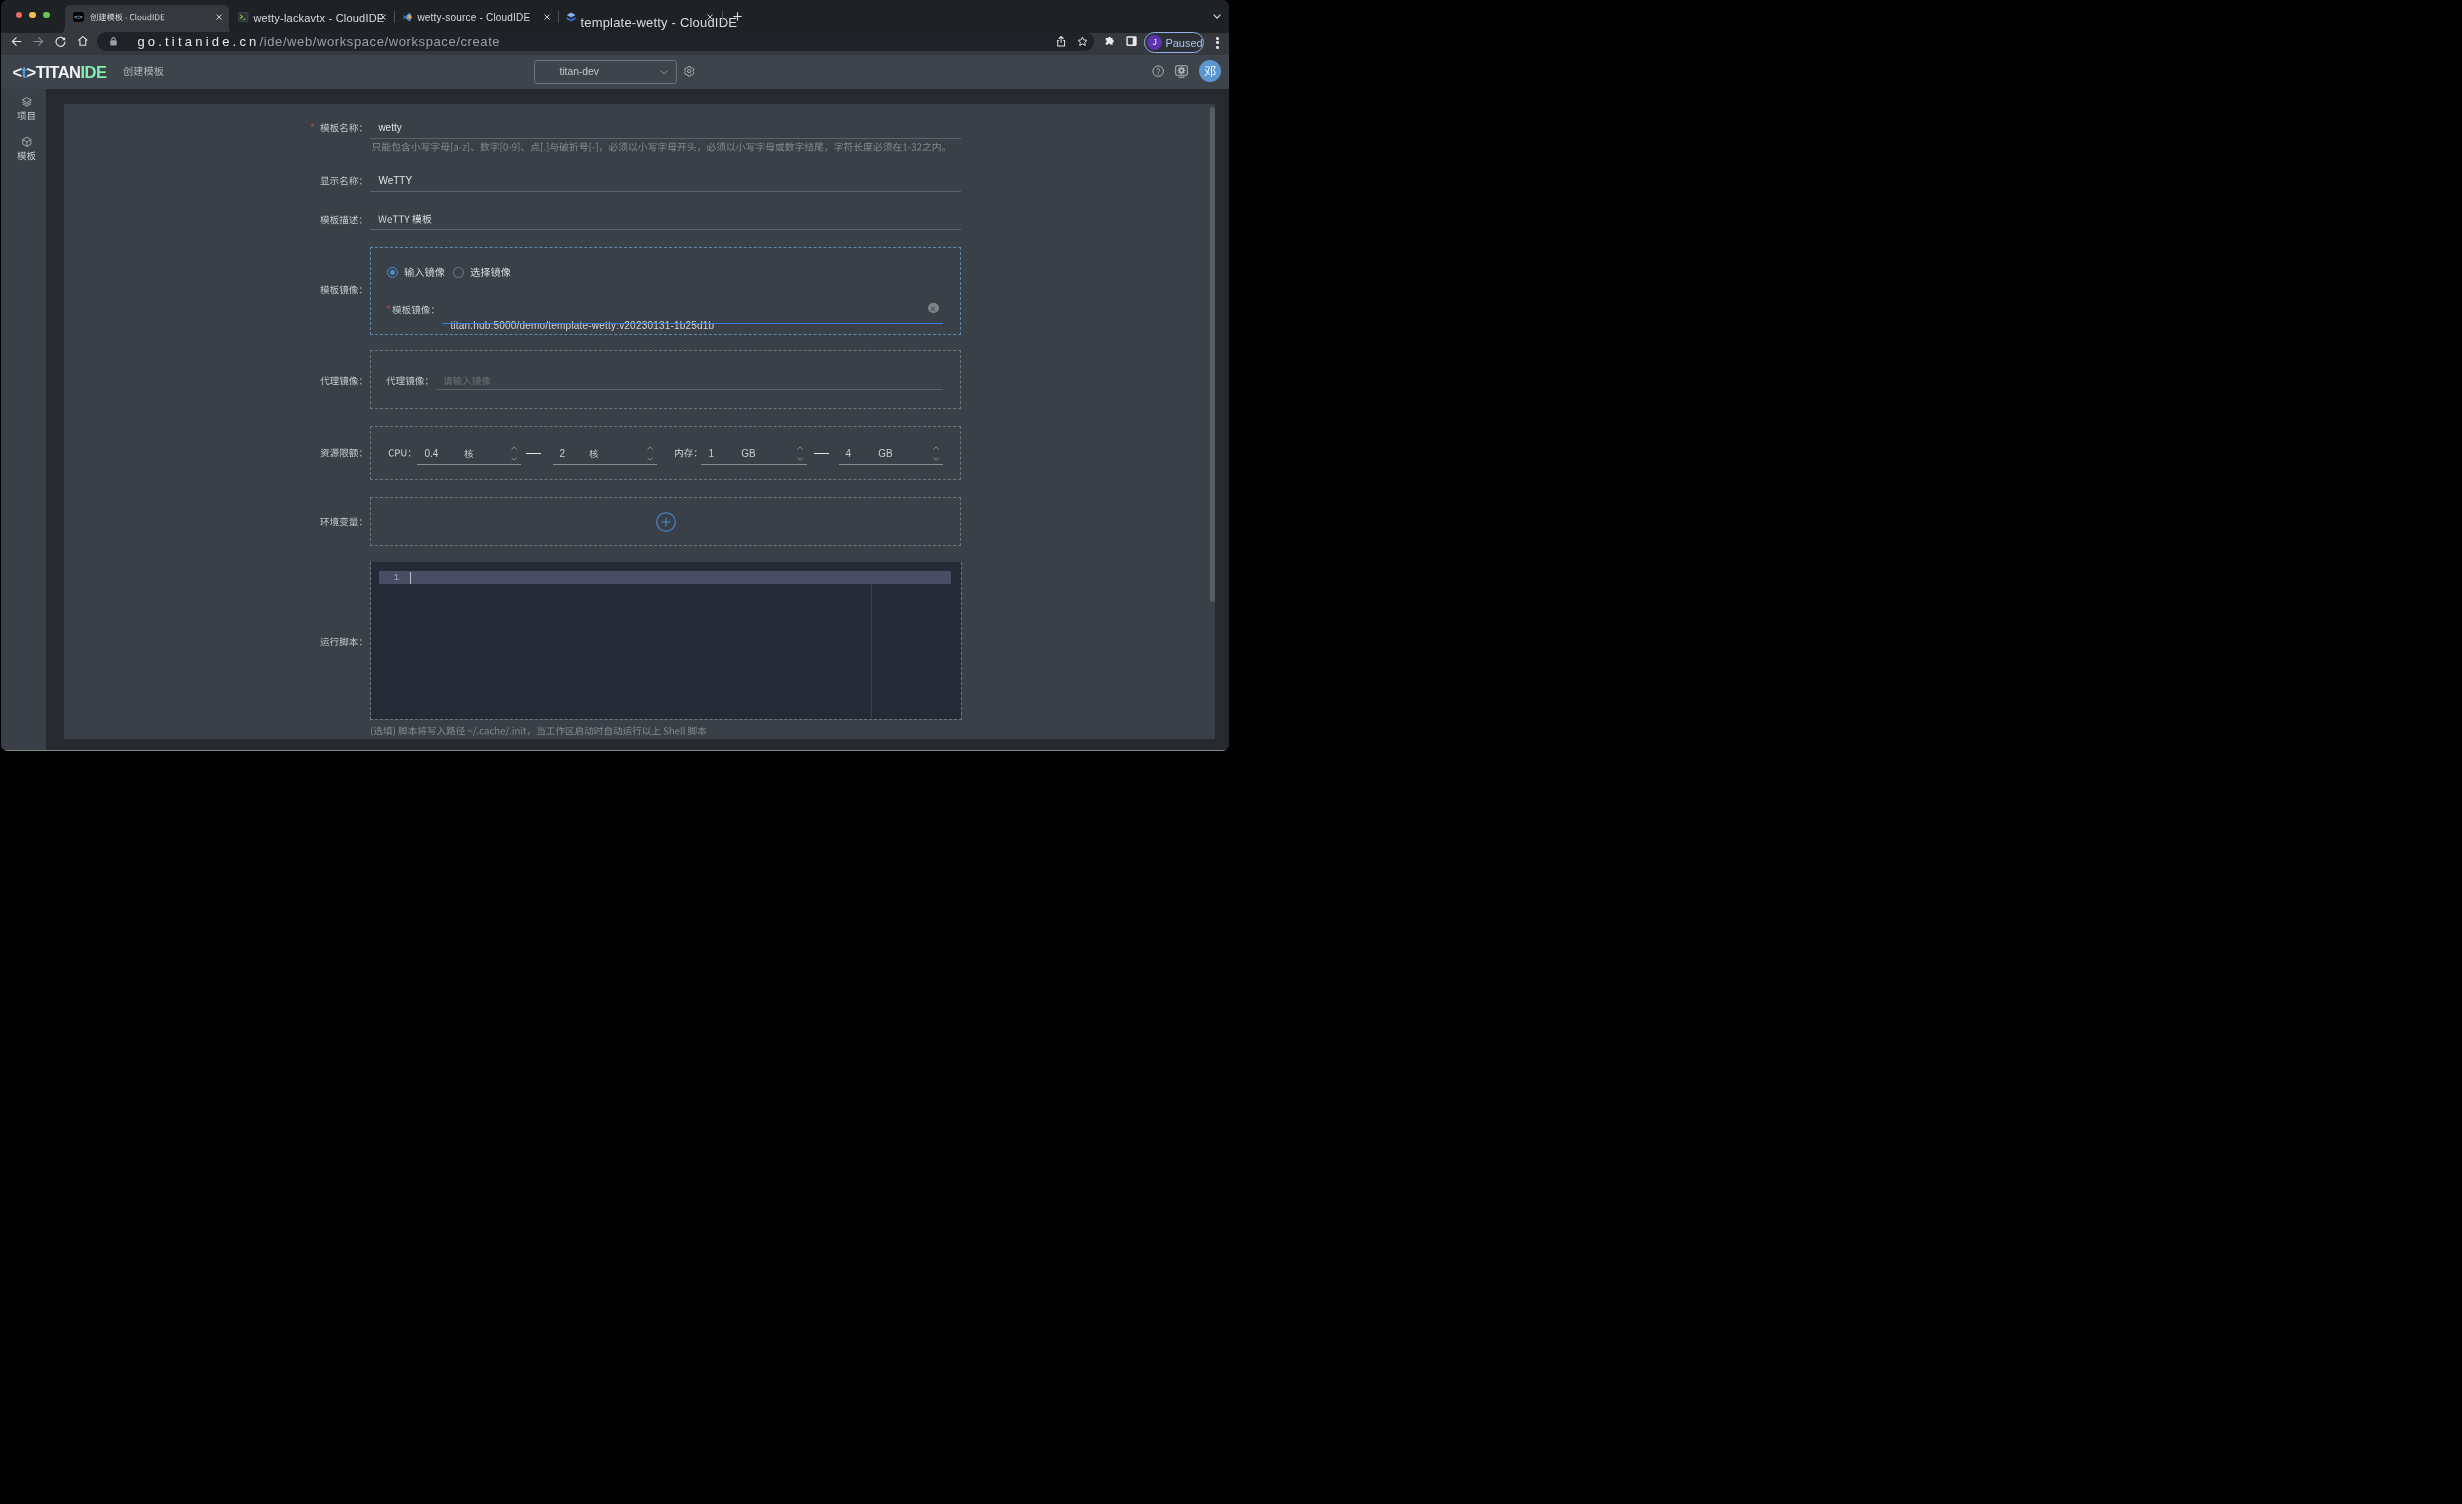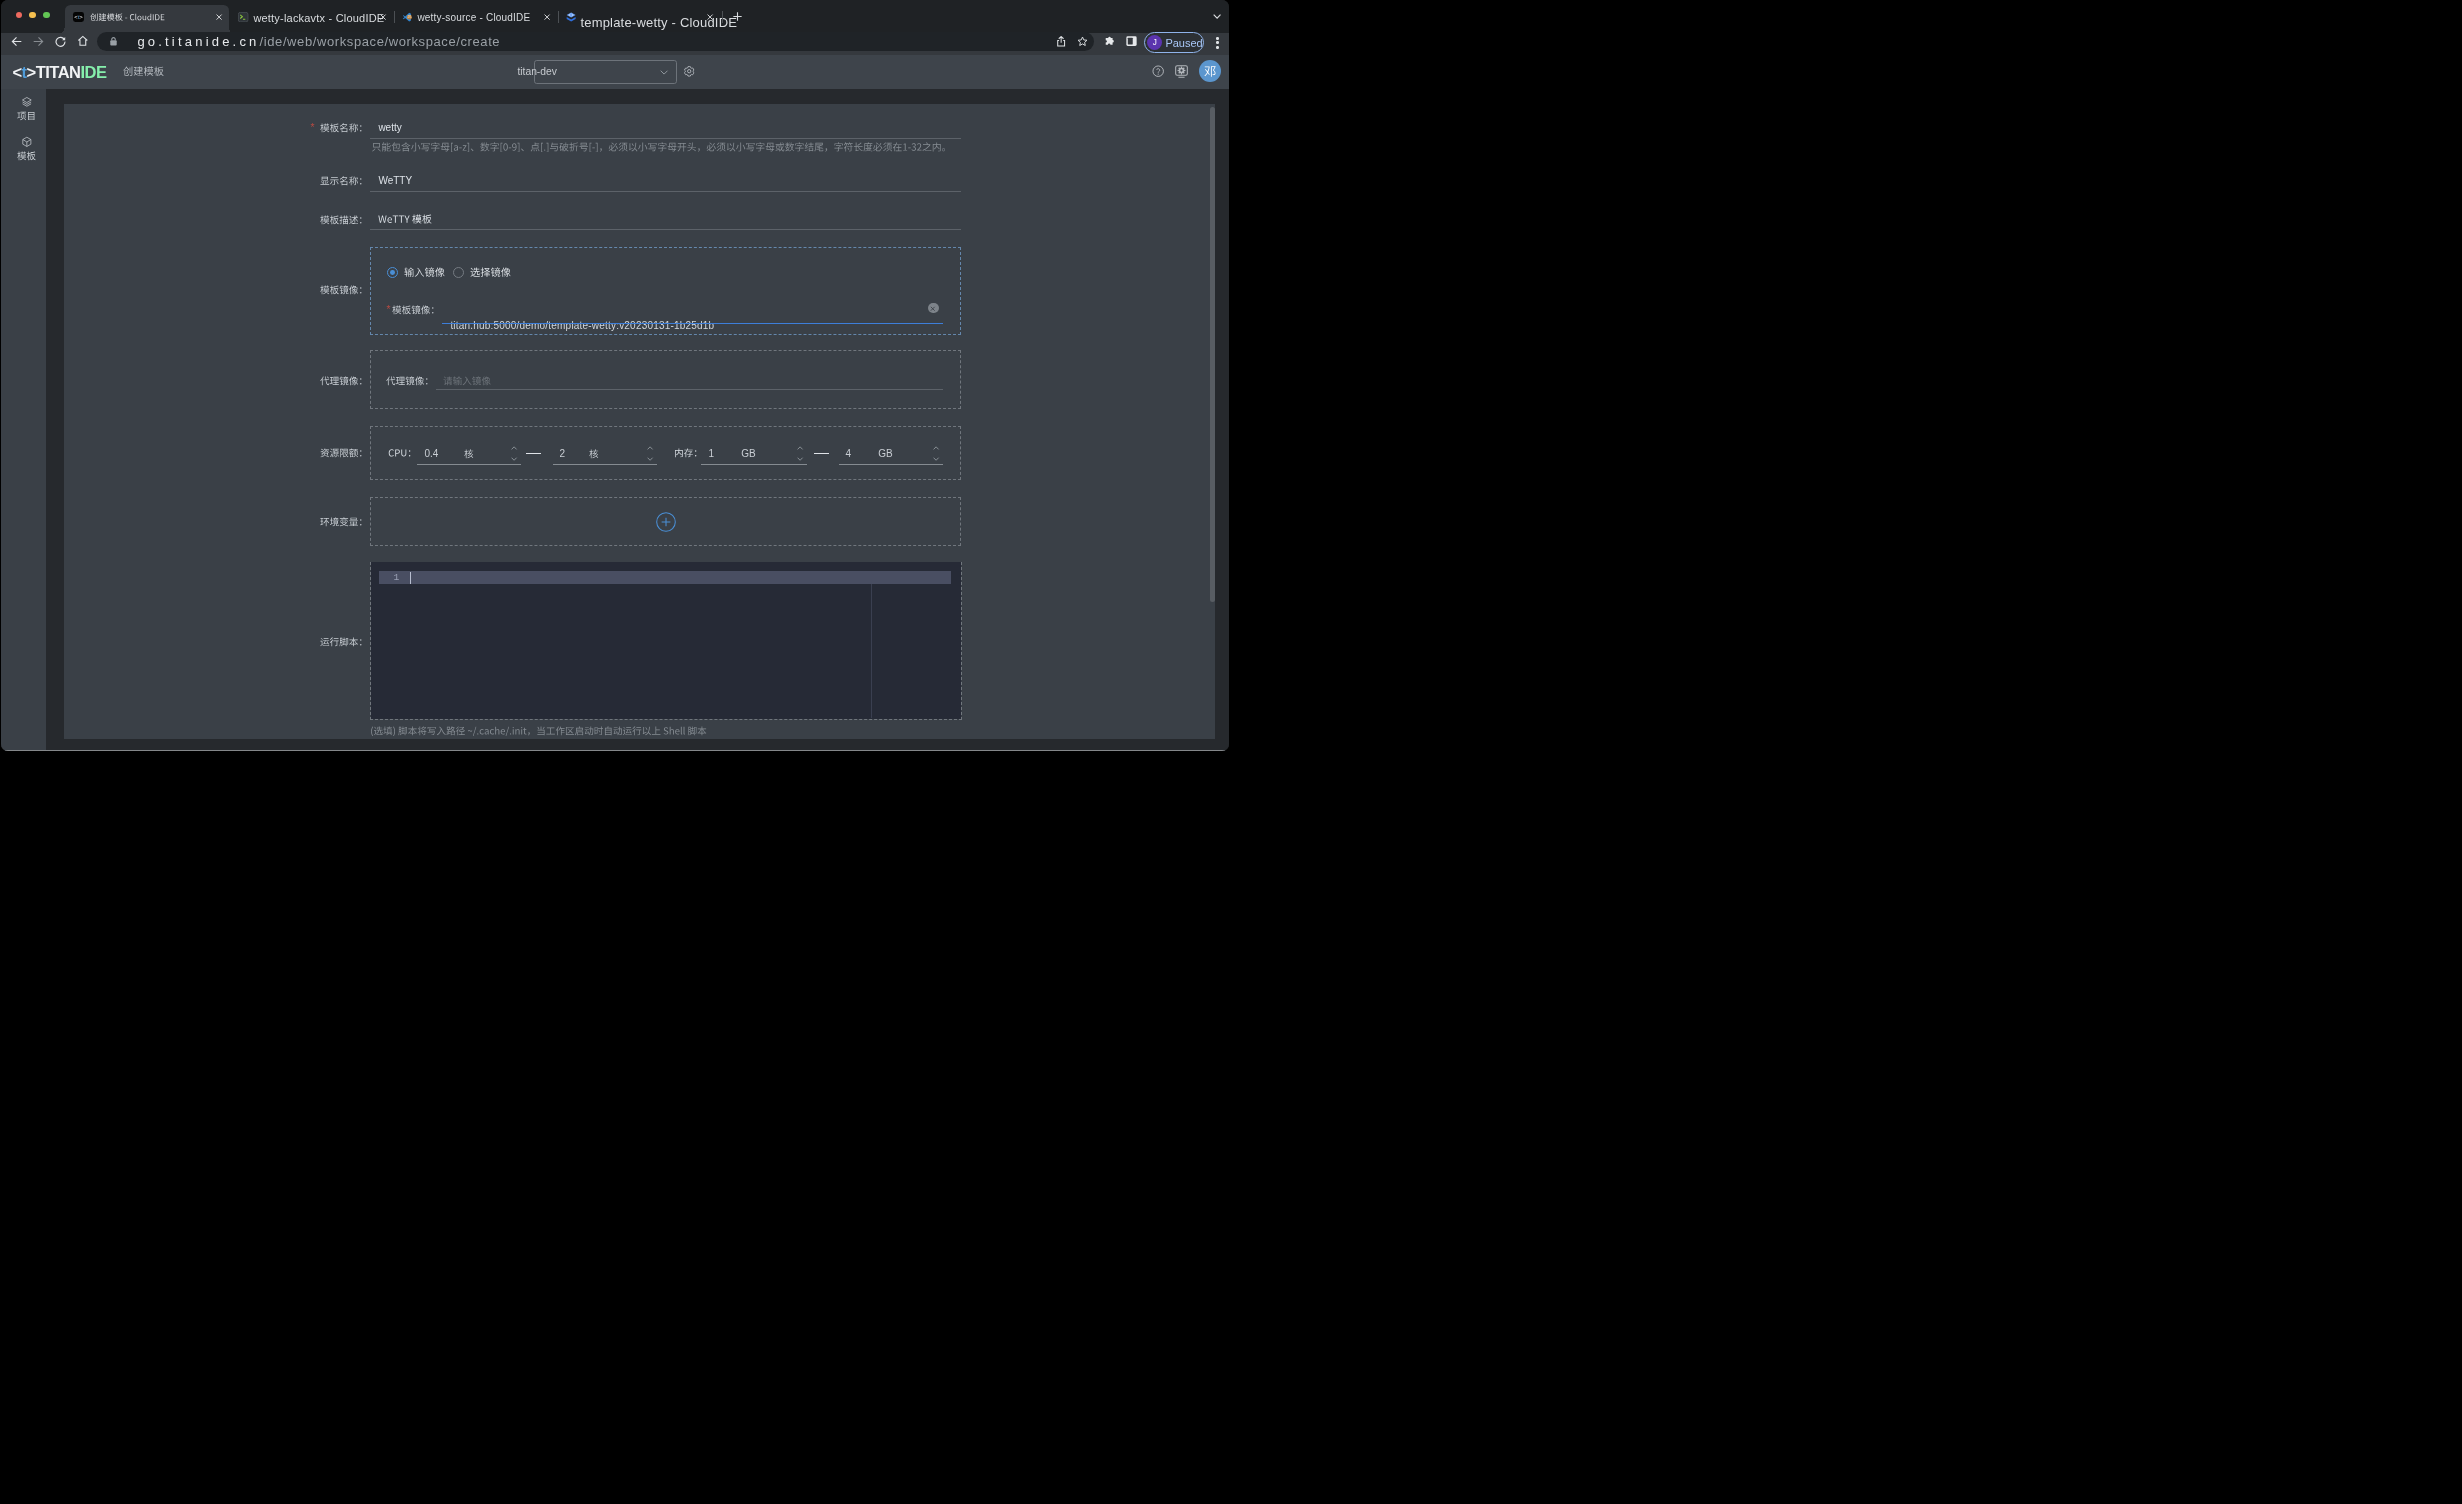--- a/index.html
+++ b/index.html
@@ -98,21 +98,21 @@
 <div class="txt" style="left:1164px;top:37px;font-size:11px;color:#a9c7f6">Paused</div>
 <div class="abs" style="left:1215px;top:37px;width:2.5px;height:2.5px;border-radius:50%;background:#e0e3e6"></div>
 <div class="abs" style="left:1215px;top:41px;width:2.5px;height:2.5px;border-radius:50%;background:#e0e3e6"></div>
 <div class="abs" style="left:1215px;top:46px;width:2.5px;height:2.5px;border-radius:50%;background:#e0e3e6"></div>
 <div class="abs" style="left:0;top:55px;width:1228px;height:34px;background:#3e444b"></div>
 <div class="txt" style="left:11px;top:63px;font-size:16.5px;font-weight:700;letter-spacing:-0.5px;color:#f1f3f5">&lt;<span style="color:#4f9bd8">t</span>&gt;TITAN<span style="color:#86efac">IDE</span></div>
 <svg style="position:absolute;left:122px;top:66px;width:41px;height:10.3px;" viewBox="0 0 4000 1000">
       <path d="M838 56V860C838 879 831 885 812 886C792 886 729 887 659 885C670 905 682 937 686 956C779 957 834 955 867 944C899 931 913 910 913 860V56ZM643 156V712H715V156ZM142 406V835C142 924 172 945 269 945C290 945 432 945 455 945C544 945 566 906 576 768C555 763 526 752 509 739C504 858 497 880 450 880C419 880 300 880 275 880C224 880 216 873 216 835V473H432C424 594 415 643 403 657C396 666 388 667 374 667C360 667 325 666 288 662C298 681 306 707 307 727C347 730 386 729 406 728C431 725 448 719 463 702C486 677 497 609 506 436C507 426 507 406 507 406ZM313 42C260 171 154 309 27 400C44 412 70 437 82 452C181 376 266 276 330 167C409 253 496 356 540 423L595 373C547 302 446 191 362 106L383 62Z M1394 125V185H1581V260H1330V319H1581V397H1387V458H1581V535H1379V592H1581V671H1337V731H1581V831H1652V731H1937V671H1652V592H1899V535H1652V458H1876V319H1945V260H1876V125H1652V40H1581V125ZM1652 319H1809V397H1652ZM1652 260V185H1809V260ZM1097 487C1097 476 1120 463 1135 455H1258C1246 544 1226 621 1200 687C1173 647 1151 597 1134 537L1078 558C1102 639 1132 703 1169 754C1134 820 1089 872 1037 910C1053 920 1081 946 1092 960C1140 923 1183 873 1218 810C1323 910 1469 935 1653 935H1933C1937 915 1951 882 1962 866C1911 867 1694 867 1654 867C1485 867 1347 845 1249 748C1290 655 1319 538 1334 397L1292 387L1278 388H1192C1242 313 1293 219 1338 122L1290 91L1266 102H1064V169H1237C1197 258 1147 340 1129 365C1109 397 1084 422 1066 426C1076 441 1091 472 1097 487Z M2472 463H2820V535H2472ZM2472 338H2820V408H2472ZM2732 40V123H2578V40H2507V123H2360V187H2507V262H2578V187H2732V262H2805V187H2945V123H2805V40ZM2402 281V591H2606C2602 621 2598 648 2591 674H2340V738H2569C2531 815 2459 868 2312 900C2326 915 2345 943 2352 960C2526 918 2607 846 2647 740C2697 850 2790 925 2920 960C2930 941 2950 913 2966 898C2853 874 2767 819 2719 738H2943V674H2666C2671 648 2676 620 2679 591H2893V281ZM2175 40V233H2050V303H2175V304C2148 440 2090 599 2032 683C2045 701 2063 734 2072 756C2110 697 2146 606 2175 508V959H2247V444C2274 497 2305 561 2318 594L2366 540C2349 509 2273 384 2247 345V303H2350V233H2247V40Z M3197 40V233H3058V303H3191C3159 441 3097 602 3032 683C3045 701 3063 735 3071 755C3117 687 3163 575 3197 459V959H3267V424C3294 475 3326 538 3339 571L3385 514C3368 484 3292 368 3267 334V303H3387V233H3267V40ZM3879 59C3778 101 3585 125 3428 134V378C3428 537 3418 762 3306 920C3323 928 3354 950 3368 962C3477 805 3499 571 3501 404H3531C3561 529 3604 642 3664 736C3600 810 3524 864 3440 899C3456 913 3476 942 3486 960C3569 921 3644 868 3708 798C3764 869 3833 925 3915 962C3927 942 3950 912 3967 898C3883 865 3813 810 3756 739C3829 639 3883 510 3911 347L3864 333L3851 336H3501V195C3651 185 3823 162 3929 119ZM3827 404C3802 510 3762 600 3710 676C3661 597 3624 504 3598 404Z" fill="#b9bec4"></path>
     </svg>
 <div class="abs" style="left:533px;top:60px;width:143px;height:24px;border:0.7px solid #6d737a;border-radius:2.7px"></div>
-<div class="txt" style="left:516px;top:66px;font-size:10.3px;color:#c6cacf">titan-dev</div>
+<div class="txt" style="left:558px;top:66px;font-size:10.3px;color:#c6cacf">titan-dev</div>
 <svg class="abs" style="left:659px;top:70px" width="8.2" height="4.8" viewBox="0 0 12 7">
       <path d="M1 1 L6 6 L11 1" stroke="#9ba1a7" stroke-width="1.3" fill="none"></path>
     </svg>
 <svg class="abs" style="left:682px;top:65px" width="12.4" height="12.4" viewBox="0 0 24 24">
       <path fill="none" stroke="#b9bec4" stroke-width="1.7" d="M9.6 3.3 a 8.7 8.7 0 0 1 4.8 0 l0.5 2 a6.8 6.8 0 0 1 1.7 1 l2 -0.6 a8.7 8.7 0 0 1 2.4 4.2 l-1.5 1.4 a6.8 6.8 0 0 1 0 2 l1.5 1.4 a8.7 8.7 0 0 1 -2.4 4.2 l-2 -0.6 a6.8 6.8 0 0 1 -1.7 1 l-0.5 2 a8.7 8.7 0 0 1 -4.8 0 l-0.5 -2 a6.8 6.8 0 0 1 -1.7 -1 l-2 0.6 a8.7 8.7 0 0 1 -2.4 -4.2 l1.5 -1.4 a6.8 6.8 0 0 1 0 -2 l-1.5 -1.4 a8.7 8.7 0 0 1 2.4 -4.2 l2 0.6 a6.8 6.8 0 0 1 1.7 -1 Z"></path>
       <circle cx="12" cy="12" r="3.2" fill="none" stroke="#b9bec4" stroke-width="1.7"></circle>
     </svg>
 <svg class="abs" style="left:1151px;top:65px" width="12.4" height="12.4" viewBox="0 0 18 18" fill="none" stroke="#b2b6bb">
       <circle cx="9" cy="9" r="7.6" stroke-width="1.4"></circle>
       <path d="M6.8 7.1 a2.2 2.2 0 1 1 3.1 2.4 c-0.7 0.35 -0.9 0.7 -0.9 1.6" stroke-width="1.35"></path>

